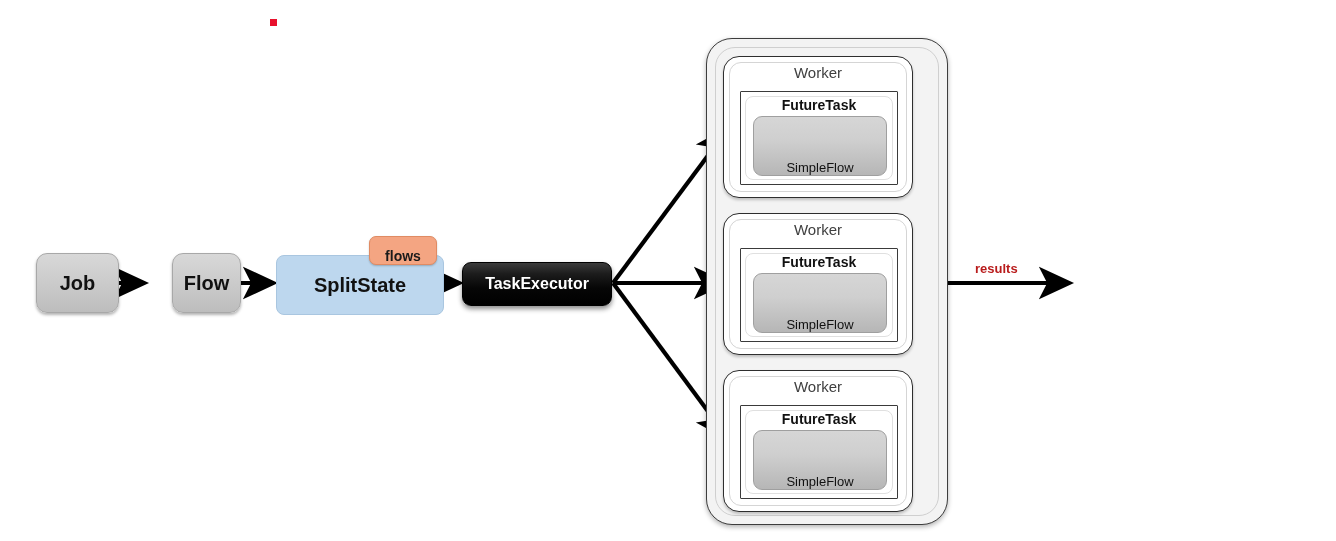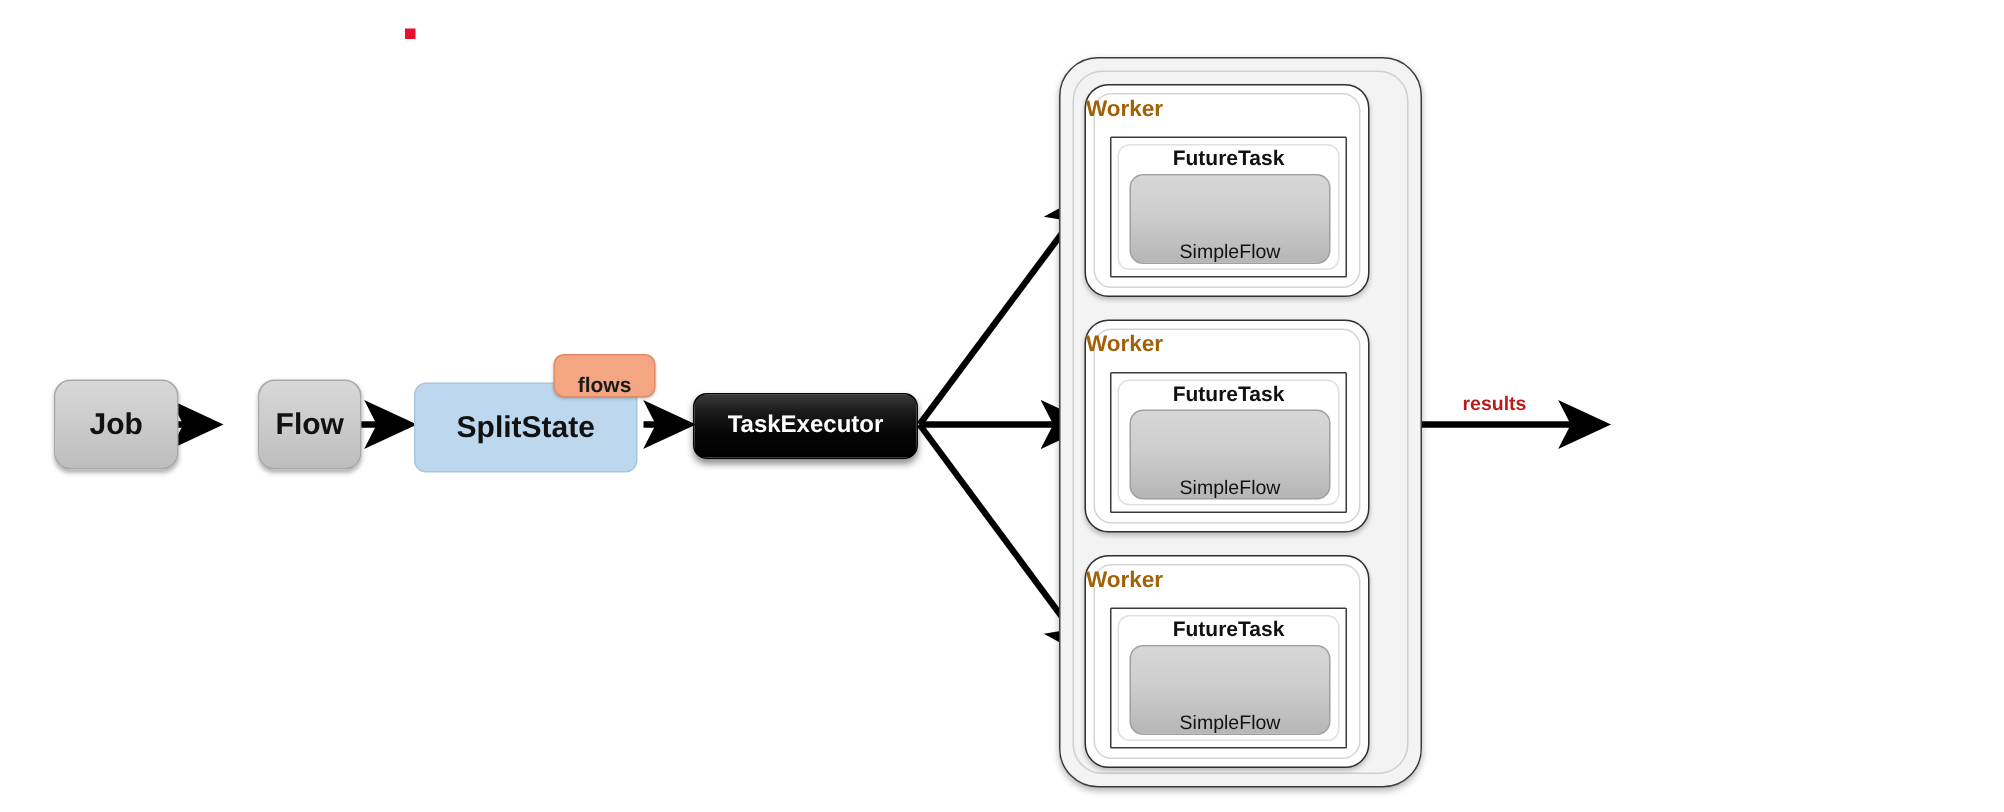--- a/index.html
+++ b/index.html
@@ -71,21 +71,21 @@
     border-radius:16px;
     box-shadow:0 2px 3px rgba(0,0,0,.22);
   }
   .worker-inner-ring{
     position:absolute;left:5px;top:5px;right:5px;bottom:5px;
     border:1px solid #d5d5d5;border-radius:12px;box-sizing:border-box;
     pointer-events:none;
   }
   .worker-title{
     position:absolute;left:0;right:0;top:7px;
-    text-align:left;font-weight:bold;color:#a16207;font-size:15px;
+    text-align:center;font-weight:normal;color:#404040;font-size:15px;
   }
 
   .futuretask{
     position:absolute;box-sizing:border-box;
     background:#ffffff;
     border:1.2px solid #3a3a3a;
     border-radius:1px;
   }
   .futuretask-inner-ring{
     position:absolute;left:4px;top:4px;right:4px;bottom:4px;
@@ -141,21 +141,21 @@
   <div class="dot-artifact" id="artifact" style="left: 270px; top: 19px; background: rgb(232, 17, 45);"></div>
 
   <div class="node grey-node" id="node-job" style="left: 22px; top: 253px; width: 83px; height: 60px;">
     <span style="font-size:20px">Job</span>
   </div>
 
   <div class="node grey-node" id="node-flow" style="left: 158px; top: 253px; width: 69px; height: 60px;">
     <span style="font-size:20px">Flow</span>
   </div>
 
-  <div class="node blue-node" id="node-splitstate" style="left: 276px; top: 255px; width: 149px; height: 60px;">
+  <div class="node blue-node" id="node-splitstate" style="left: 276px; top: 255px; width: 168px; height: 60px;">
     <span style="font-size:20px">SplitState</span>
   </div>
 
   <div class="badge" id="badge-flows" style="left: 369px; top: 236px; width: 66px; height: 27px; background: rgb(244, 165, 130);">
     <span style="font-size:14px">flows</span>
   </div>
 
   <div class="node black-node" id="node-taskexecutor" style="left: 462px; top: 262px; width: 150px; height: 44px;">
     <span style="font-size:16px">TaskExecutor</span>
   </div>

